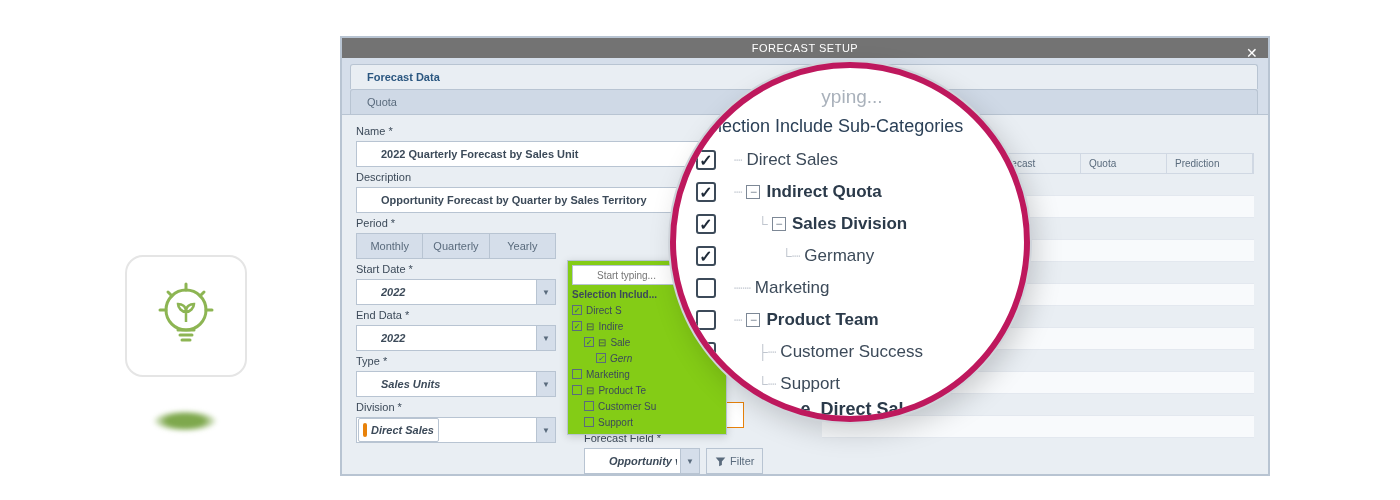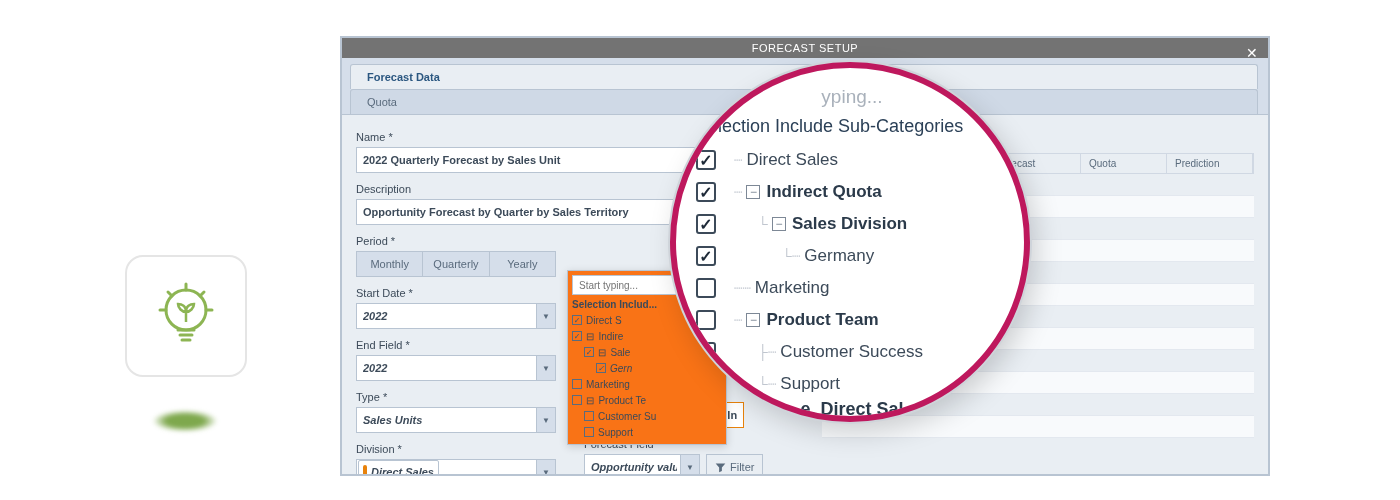--- a/index.html
+++ b/index.html
@@ -35,24 +35,24 @@
   border: 1px solid #b8c4d2; border-bottom: none; margin-right: 2px;
   cursor: pointer; border-radius: 3px 3px 0 0;
 }
 .tab.active { background: #e9eef3; color: #2b5780; font-weight: 600; }
 
 .form-area { padding: 10px 14px; display: flex; gap: 28px; }
 .col-left { width: 200px; display: flex; flex-direction: column; gap: 4px; }
 .col-right { width: 210px; display: flex; flex-direction: column; gap: 4px; padding-top: 115px; }
 .table-area { flex: 1; padding-top: 28px; }
 
-.field-label { font-size: 11px; color: #3c4a59; margin-top: 6px; }
+.field-label { font-size: 11px; color: #3c4a59; }
 .field-input {
   height: 26px; border: 1px solid #b8c4d2; background: #fff; font-size: 11px;
-  color: #3c4a59; padding: 0 6px; width: 100%;
+  color: #3c4a59; padding: 0 24px; width: 100%;
 }
 .field-input.wide { width: 410px; }
 .field-input.bold { font-weight: 600; }
 .select-wrap { position: relative; display: flex; }
 .select-wrap .field-input { padding-right: 22px; font-style: italic; }
 .select-caret {
   position: absolute; right: 0; top: 0; width: 20px; height: 26px;
   background: #d5deea; border-left: 1px solid #b8c4d2; border-top: 1px solid #b8c4d2;
   border-right: 1px solid #b8c4d2; border-bottom: 1px solid #b8c4d2;
   display: flex; align-items: center; justify-content: center; cursor: pointer;
@@ -81,21 +81,21 @@
 
 .tbl { width: 100%; }
 .tbl-head { display:flex; background:#e9eef3; border:1px solid #d0d8e3; }
 .tbl-head div { flex:1; font-size:10px; color:#5a6b7d; padding:4px 8px; border-right:1px solid #d0d8e3; }
 .tbl-row { display:flex; height:22px; border-bottom:1px solid #e3e8ef; }
 .tbl-row:nth-child(odd) { background:#f8fafc; }
 .tbl-row div { flex:1; }
 
 
 .dd-panel {
-  position:absolute; left:225px; top:232px; width:160px; background:#f97316;
+  position:absolute; left:225px; top:222px; width:160px; background:#84cc16;
   border:1px solid #b8c4d2; font-size:10px; color:#3c4a59; padding:4px;
   box-shadow: 0 2px 8px rgba(0,0,0,0.15);
 }
 .dd-line { display:flex; align-items:center; gap:4px; height:16px; white-space:nowrap; overflow:hidden; }
 .dd-cb { width:10px; height:10px; border:1px solid #5a6b7d; display:inline-flex; align-items:center; justify-content:center; font-size:8px; }
 .dd-cb.checked::after { content:"✓"; color:#2b5780; }
 .dd-indent1 { padding-left: 12px; }
 .dd-indent2 { padding-left: 24px; font-style: italic; }
 
 
@@ -158,21 +158,21 @@
         <button class="seg-btn">Quarterly</button>
         <button class="seg-btn">Yearly</button>
       </div>
 
       <div class="field-label">Start Date *</div>
       <div class="select-wrap">
         <input class="field-input bold" value="2022" style="">
         <div class="select-caret">▼</div>
       </div>
 
-      <div class="field-label">End Field *</div>
+      <div class="field-label">End Data *</div>
       <div class="select-wrap">
         <input class="field-input bold" value="2022" style="">
         <div class="select-caret">▼</div>
       </div>
 
       <div class="field-label">Type *</div>
       <div class="select-wrap">
         <input class="field-input bold" value="Sales Units" style="">
         <div class="select-caret">▼</div>
       </div>

